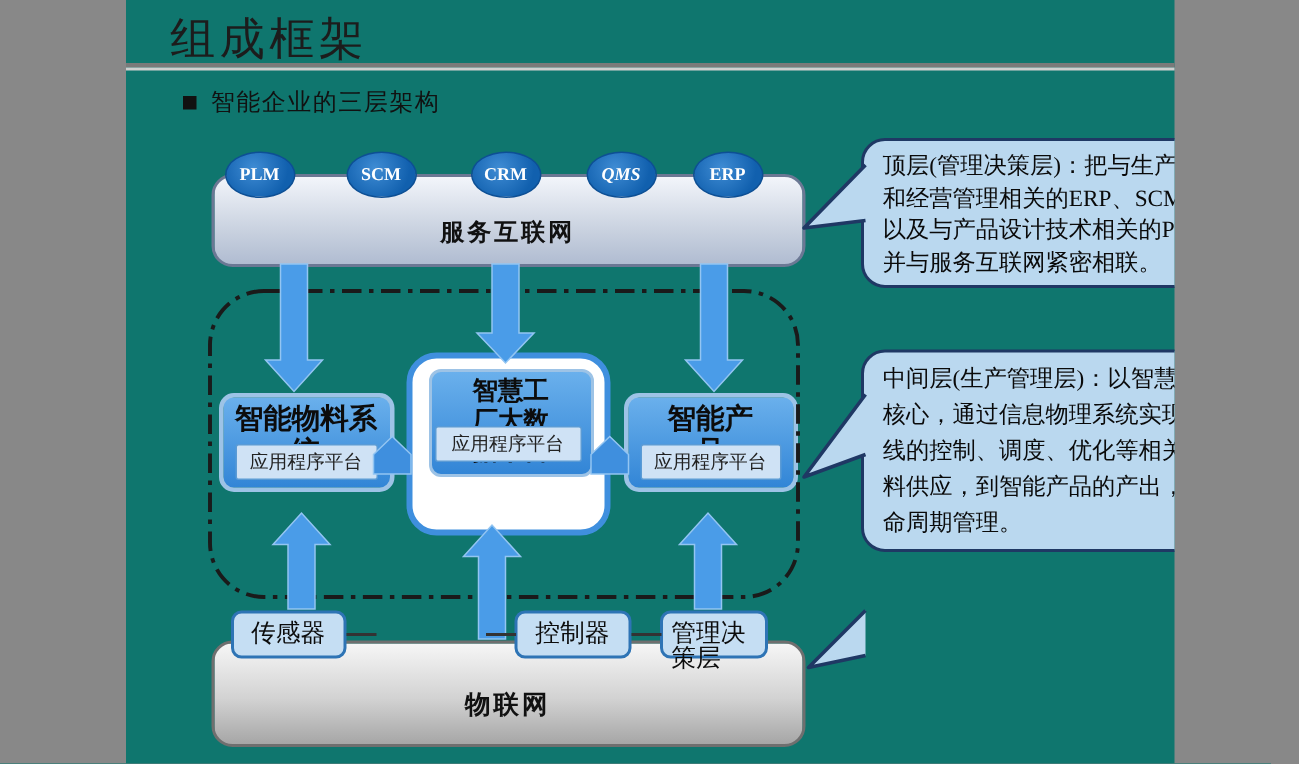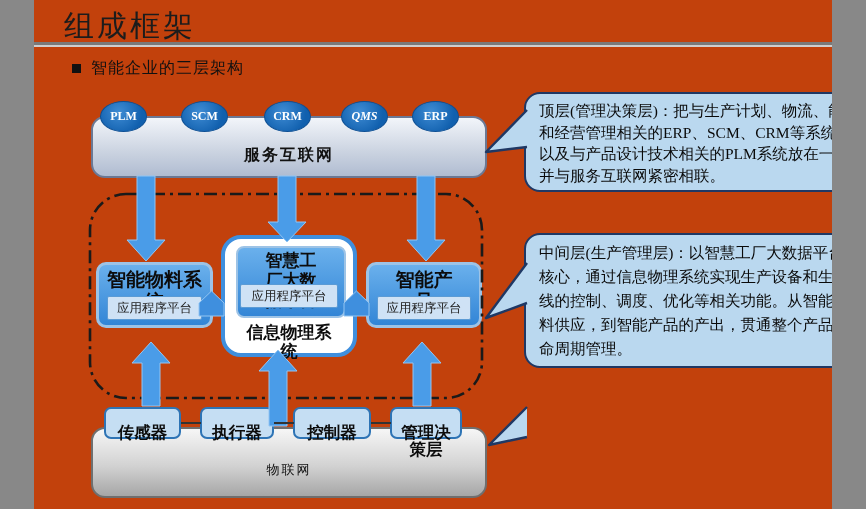--- a/index.html
+++ b/index.html
@@ -1,17 +1,17 @@
 <!DOCTYPE html>
 <html><head>
 <meta charset="utf-8">
 <style>
   * { margin:0; padding:0; box-sizing:border-box; }
   body { background:#888; font-family:"Liberation Sans","DejaVu Sans",sans-serif; }
-  .slide { position:relative; width:798px; height:509px; background:#c2410c; overflow:hidden; margin:0 auto; }
+  .slide { position:relative; width:699px; height:509px; background:#0f766e; overflow:hidden; margin:0 auto; }
 
   .title { position:absolute; left:30px; top:6px; font-family:"Liberation Serif","DejaVu Serif",serif;
            font-size:30px; font-weight:500; color:#1c1c1c; letter-spacing:3px; }
   .rule1 { position:absolute; left:0; top:42px; width:866px; height:3px; background:#7a7a7a; }
   .rule2 { position:absolute; left:0; top:45px; width:866px; height:2px; background:#cfcfcf; }
   .bullet-row { position:absolute; left:38px; top:58px; display:flex; align-items:center; }
   .bullet-sq { width:9px; height:9px; background:#111; margin-right:10px; }
   .bullet-text { font-size:16px; font-weight:normal; color:#111; letter-spacing:1px; }
 
   
@@ -53,31 +53,31 @@
     display:flex; justify-content:center; align-items:center; font-size:12.5px; color:#222; z-index:4;
     white-space:nowrap; }
   .cps-label { position:absolute; left:0; right:0; top:84px; display:flex; justify-content:center; }
   .cps-label .lbl { width:92px; font-size:17px; font-weight:bold; color:#0c0c0c;
     line-height:19px; text-align:center; }
 
   
   .device { position:absolute; top:407px; height:32px;
     background:#c5def3; border:2.5px solid #2e74b5; border-radius:7px;
     display:flex; justify-content:center; z-index:3; }
-  .device .lbl { font-size:16.5px; font-weight:bold; color:#0c0c0c; line-height:17px;
-    text-align:center; padding-top:15px; white-space:normal; }
+  .device .lbl { font-size:16.5px; font-weight:normal; color:#0c0c0c; line-height:17px;
+    text-align:left; padding-top:5px; white-space:normal; }
   .dev1{left:70px; width:77px;} .dev2{left:166px; width:74px;}
   .dev3{left:259px; width:78px;} .dev4{left:356px; width:72px; overflow:visible;}
   .dev4 .lbl { width:56px; }
 
   .iot-bar { position:absolute; left:57px; top:427px; width:396px; height:71px;
     border:2px solid #6f6f6f; border-radius:14px;
     background:linear-gradient(#f6f6f6, #d2d2d2 55%, #a6a6a6);
     display:flex; justify-content:center; align-items:center; padding-top:14px;
-    font-size:13px; font-weight:normal; color:#111; z-index:2; letter-spacing:2px; }
+    font-size:17px; font-weight:bold; color:#111; z-index:2; letter-spacing:2px; }
 
   
   .callout { position:absolute; left:490px; width:372px;
     background:#bad8ef; border:2.5px solid #1f3864; border-radius:16px;
     padding:6px 30px 4px 13px; z-index:2;
     font-family:"Liberation Serif","DejaVu Serif",serif;
     font-size:15.5px; color:#0a0a0a; text-align:left; }
   .co1 { top:92px;  height:100px; line-height:21.5px; }
   .co2 { top:233px; height:135px; line-height:24px; }
   .co3 { top:393px; height:97px;  line-height:24px; }
@@ -108,36 +108,30 @@
   <div class="side-box box-left">
     <div class="lbl">智能物料系统</div>
     <div class="platform">应用程序平台</div>
   </div>
 
   <div class="center-wrap">
     <div class="center-box">
       <div class="lbl">智慧工厂大数据平台</div>
     </div>
     <div class="center-platform">应用程序平台</div>
-    <div class="cps-label">
-      <div class="lbl">信息物理系统</div>
-    </div>
   </div>
 
   <div class="side-box box-right">
     <div class="lbl">智能产品</div>
     <div class="platform">应用程序平台</div>
   </div>
 
   <div class="iot-bar">物联网</div>
   <div class="device dev1">
     <div class="lbl">传感器</div>
-  </div>
-  <div class="device dev2">
-    <div class="lbl">执行器</div>
   </div>
   <div class="device dev3">
     <div class="lbl">控制器</div>
   </div>
   <div class="device dev4">
     <div class="lbl">管理决策层</div>
   </div>
 
   <div class="callout co1">顶层(管理决策层)：把与生产计划、物流、能耗和经营管理相关的ERP、SCM、CRM等系统，以及与产品设计技术相关的PLM系统放在一起并与服务互联网紧密相联。</div>
   <div class="callout co2">中间层(生产管理层)：以智慧工厂大数据平台为核心，通过信息物理系统实现生产设备和生产线的控制、调度、优化等相关功能。从智能物料供应，到智能产品的产出，贯通整个产品生命周期管理。</div>

